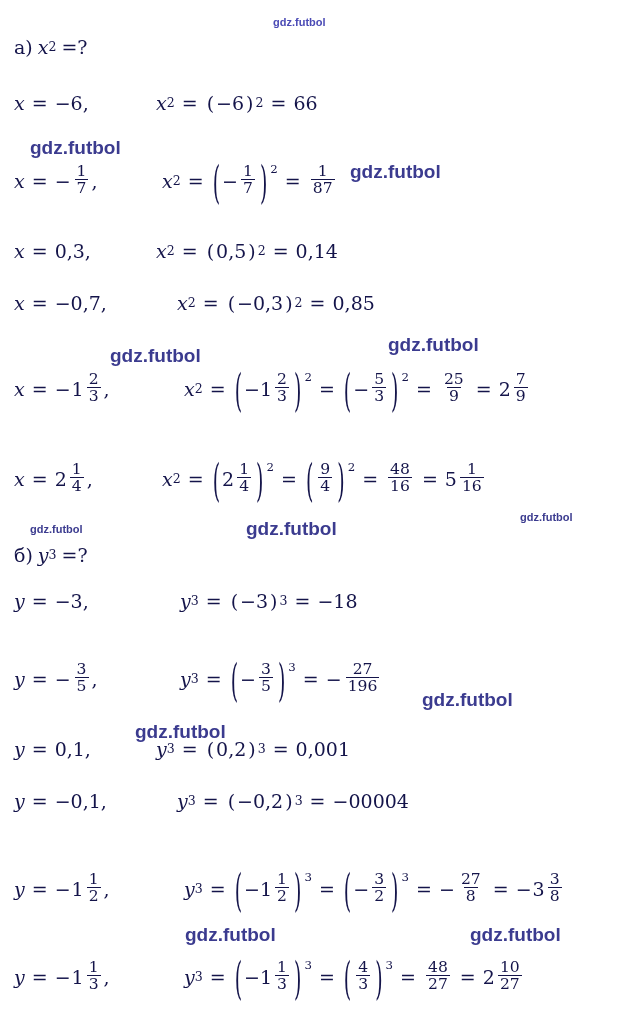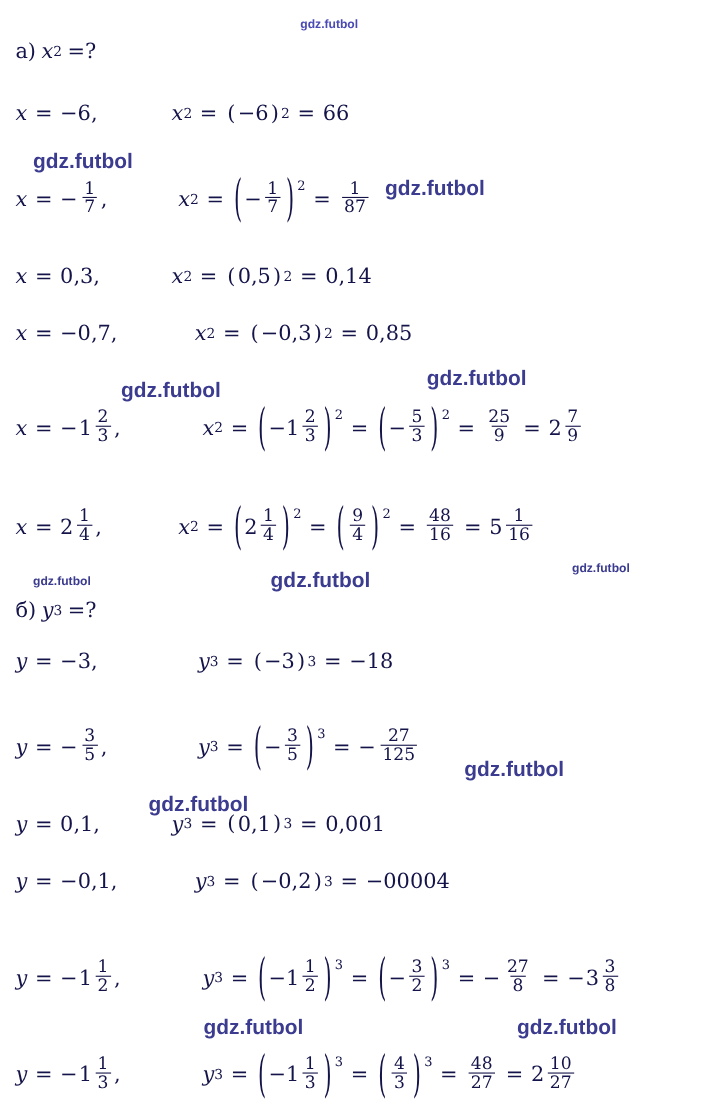--- a/index.html
+++ b/index.html
@@ -358,36 +358,36 @@
           <span class="num">3</span>
           <span class="den">5</span>
         </span></span>
       <span class="pr">)</span>
       <span class="pexp">3</span>
     </span>
   <span class="eq">=</span>
     <span class="minus">−</span>
   <span class="frac">
       <span class="num">27</span>
-      <span class="den">125</span>
+      <span class="den">196</span>
     </span>
 </div>
 
 <div class="lhs" style="left:14px; top:738px;">
   <span class="it">y</span>
     <span class="eq">=</span>
     <span>0,1,</span>
 </div>
 <div class="rhs" style="left:156px; top:738px;">
   <span class="it">y</span>
     <sup>3</sup>
     <span class="eq">=</span>
   <span class="paren small-paren">
       <span class="pl">(</span>
-      <span class="paren-inner">0,1</span>
+      <span class="paren-inner">0,2</span>
       <span class="pr">)</span>
       <sup>3</sup>
     </span>
   <span class="eq">=</span>
     <span>0,001</span>
 </div>
 
 <div class="lhs" style="left:14px; top:790px;">
   <span class="it">y</span>
     <span class="eq">=</span>

